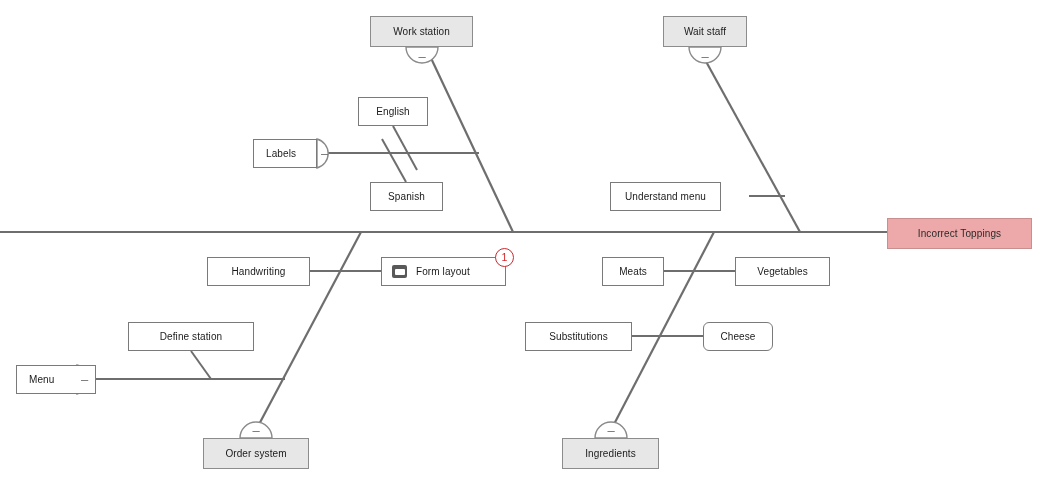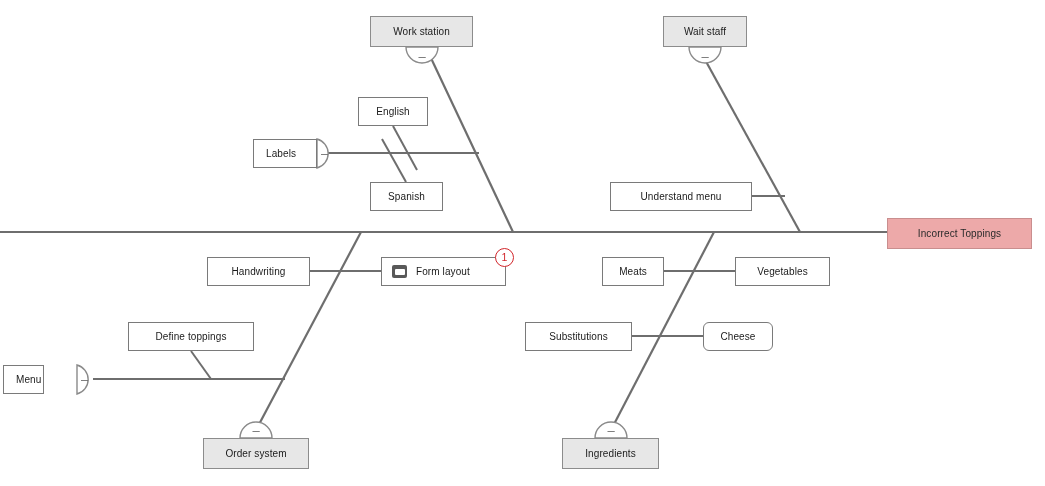--- a/index.html
+++ b/index.html
@@ -168,21 +168,21 @@
     <span>Spanish</span>
   </div>
 
   <div class="node category" style="left:663px; top:16px; width:84px; height:31px;">
     <span>Wait staff</span>
   </div>
   <div class="collapse-below" style="left:697px; top:50px; width:16px; height:12px;">
     <span>–</span>
   </div>
 
-  <div class="node" style="left:610px; top:182px; width:142px; height:29px;">
+  <div class="node" style="left:610px; top:182px; width:111px; height:29px;">
     <span>Understand menu</span>
   </div>
 
   <div class="node category" style="left:203px; top:438px; width:106px; height:31px;">
     <span>Order system</span>
   </div>
   <div class="collapse-above" style="left:248px; top:424px; width:16px; height:12px;">
     <span>–</span>
   </div>
 
@@ -191,29 +191,29 @@
     <span>Form layout</span>
   </div>
 
   <div class="node" style="left:207px; top:257px; width:103px; height:29px;">
     <span>Handwriting</span>
   </div>
   <div class="badge" style="left:495px; top:248px;">
     <span>1</span>
   </div>
 
-  <div class="node left-cap" style="left:3px; top:365px; width:41px; height:29px;text-align:right;">
+  <div class="node left-cap" style="left:16px; top:365px; width:80px; height:29px;text-align:right;">
     <span>Menu</span>
   </div>
   <div class="collapse-right" style="left:78px; top:373px; width:13px; height:13px;">
     <span>–</span>
   </div>
 
   <div class="node" style="left:128px; top:322px; width:126px; height:29px;">
-    <span>Define toppings</span>
+    <span>Define station</span>
   </div>
 
   <div class="node category" style="left:562px; top:438px; width:97px; height:31px;">
     <span>Ingredients</span>
   </div>
   <div class="collapse-above" style="left:603px; top:424px; width:16px; height:12px;">
     <span>–</span>
   </div>
 
   <div class="node" style="left:602px; top:257px; width:62px; height:29px;">

